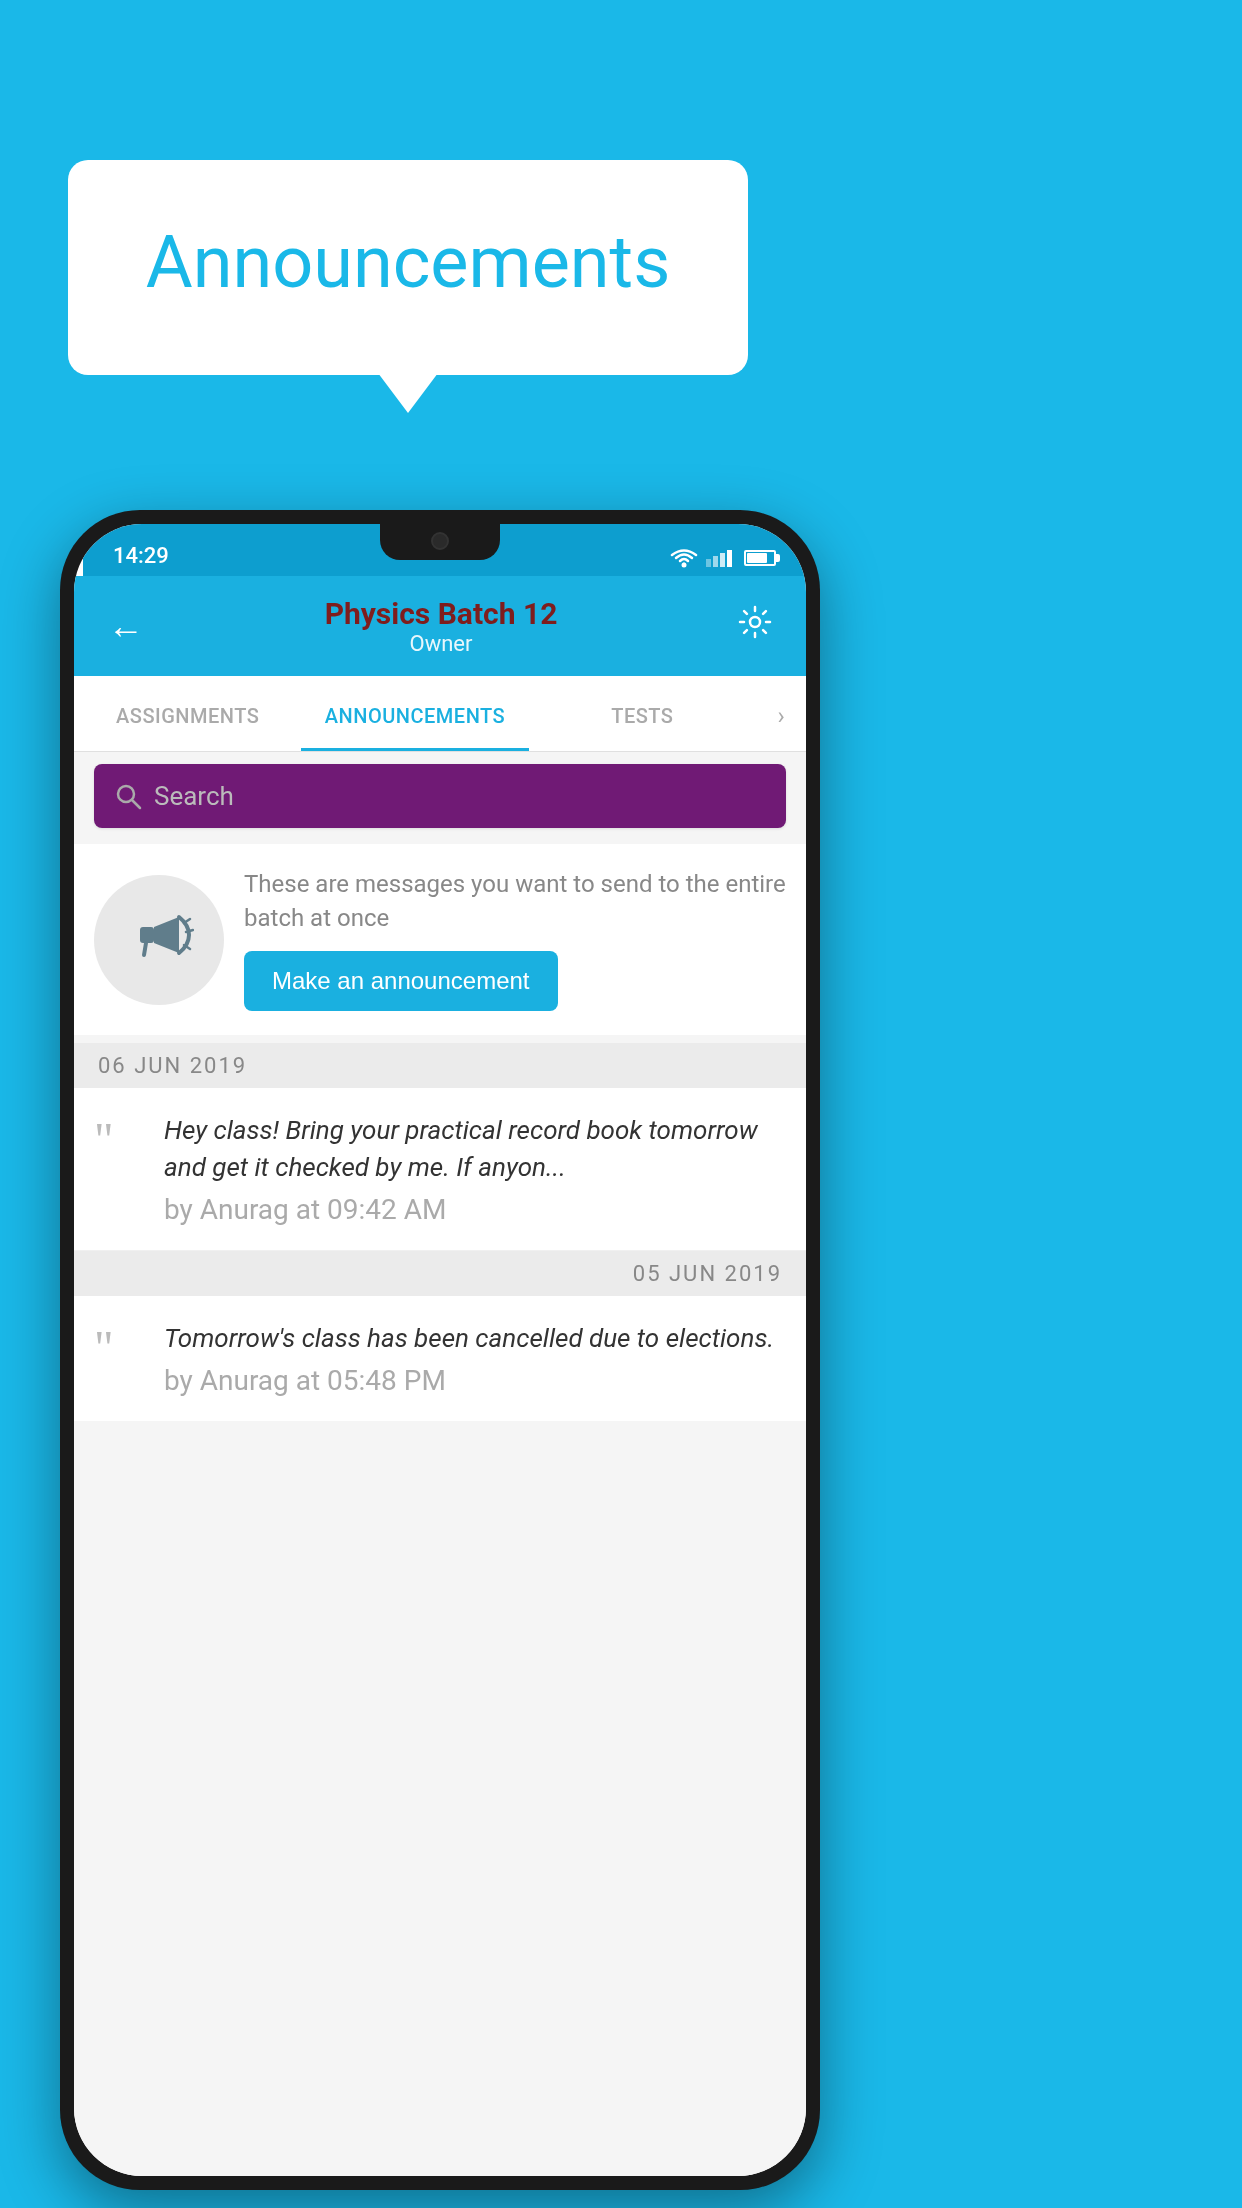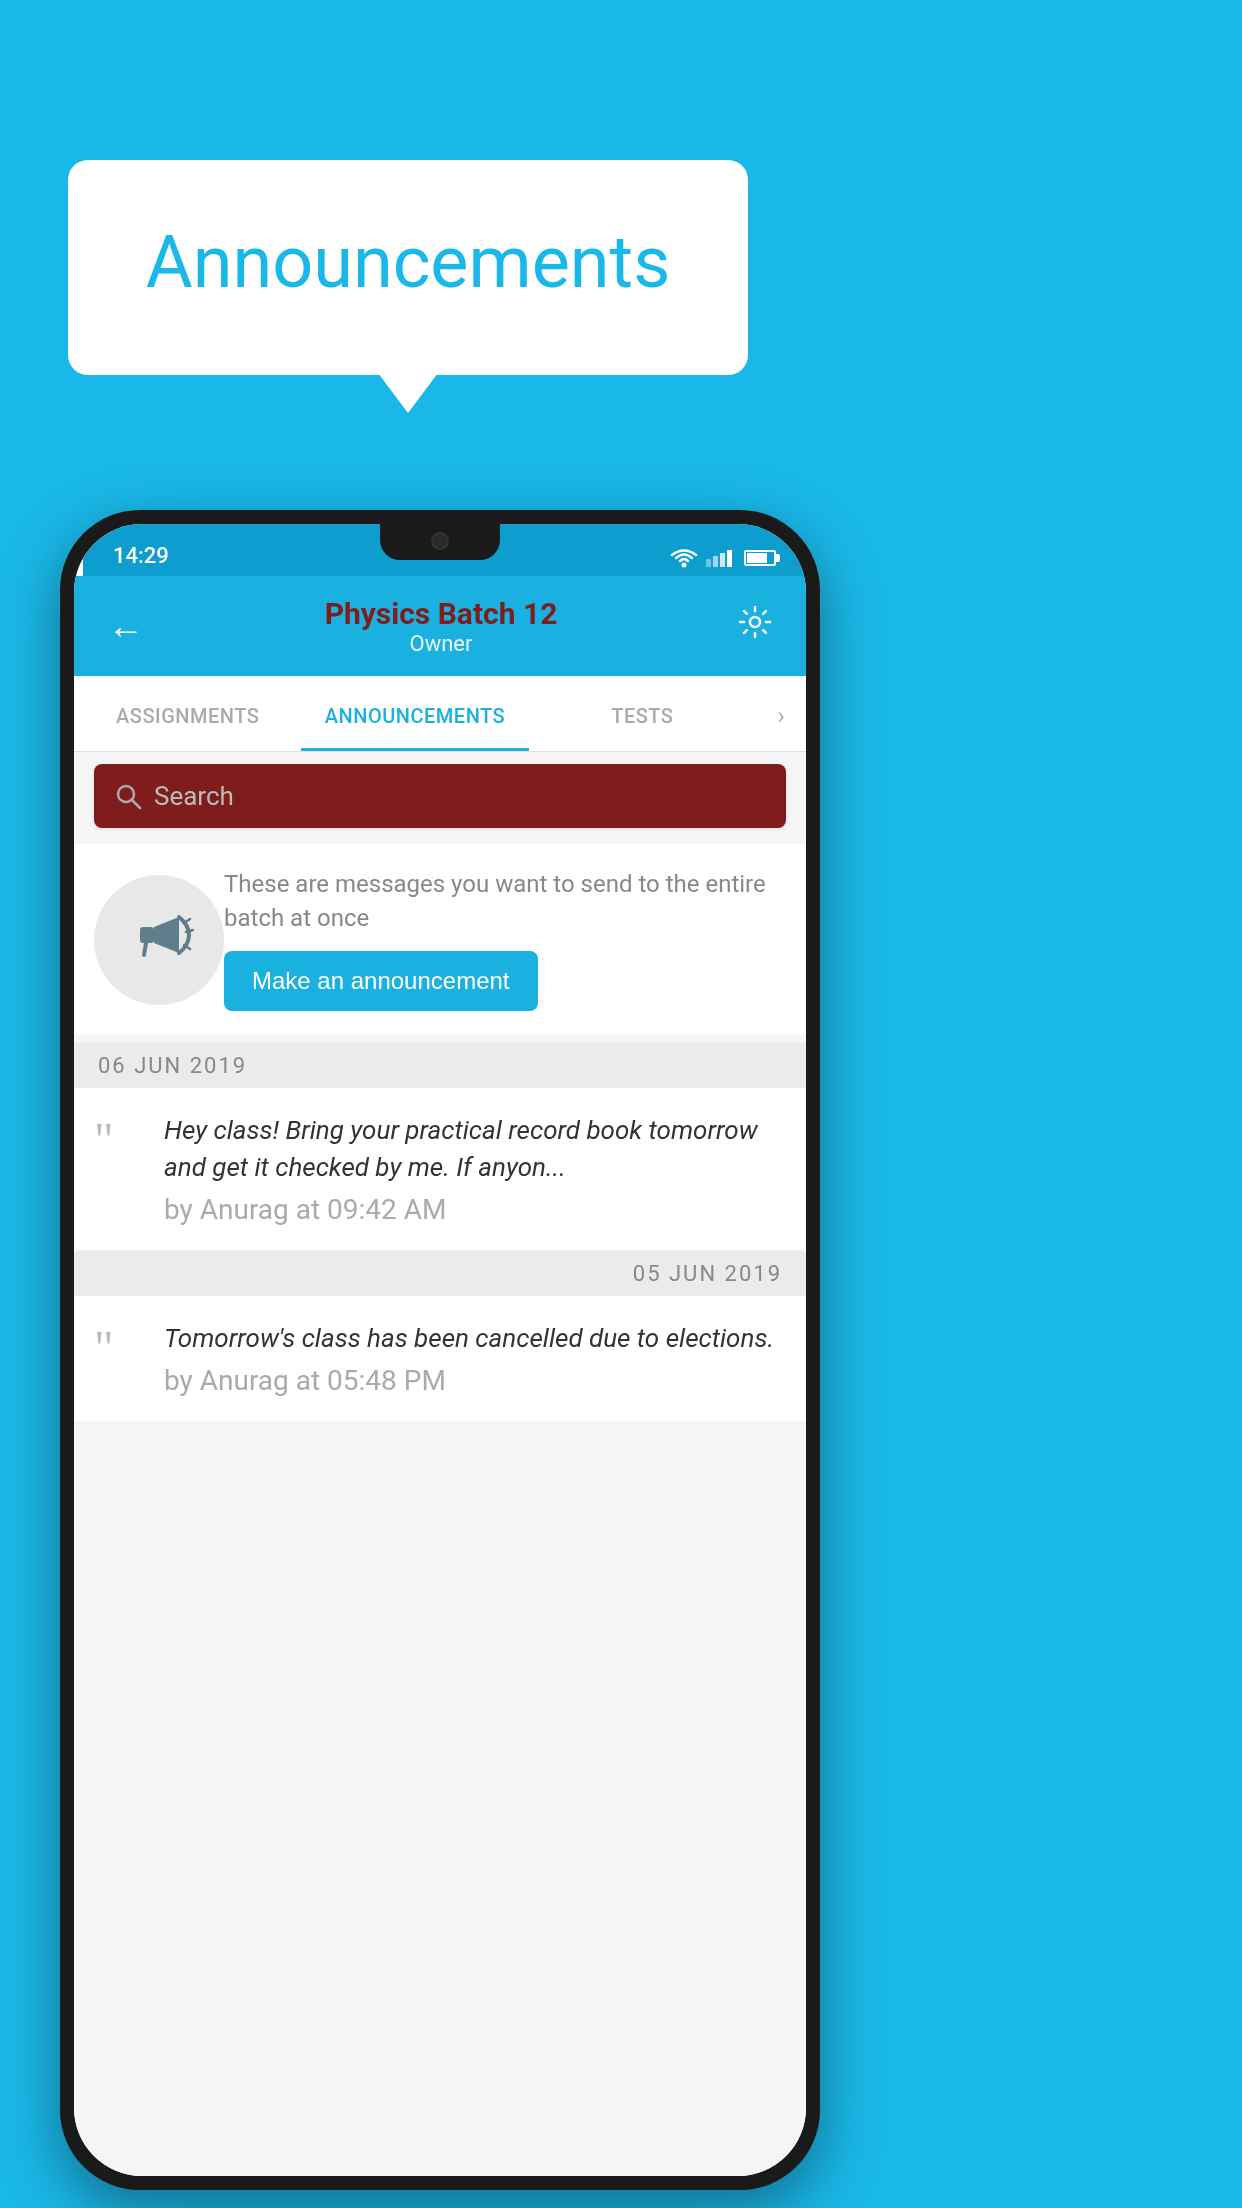--- a/index.html
+++ b/index.html
@@ -295,21 +295,21 @@
       left: 0;
       right: 0;
       bottom: 0;
       background: #f5f5f5;
       overflow: hidden;
     }
 
     
     .search-bar {
       margin: 16px 20px;
-      background: #7f1d1d;
+      background: #701a75;
       border-radius: 8px;
       display: flex;
       align-items: center;
       padding: 0 20px;
       height: 64px;
       box-shadow: 0 1px 3px rgba(0,0,0,0.1);
     }
 
     .search-icon-svg {
       color: #999;
@@ -322,20 +322,21 @@
       font-size: 26px;
     }
 
     
     .announcement-cta {
       background: white;
       margin: 0 0 8px 0;
       padding: 24px 20px;
       display: flex;
       align-items: center;
+      gap: 20px;
     }
 
     .announcement-icon-circle {
       width: 130px;
       height: 130px;
       border-radius: 65px;
       background: #e8e8e8;
       flex-shrink: 0;
       display: flex;
       align-items: center;

